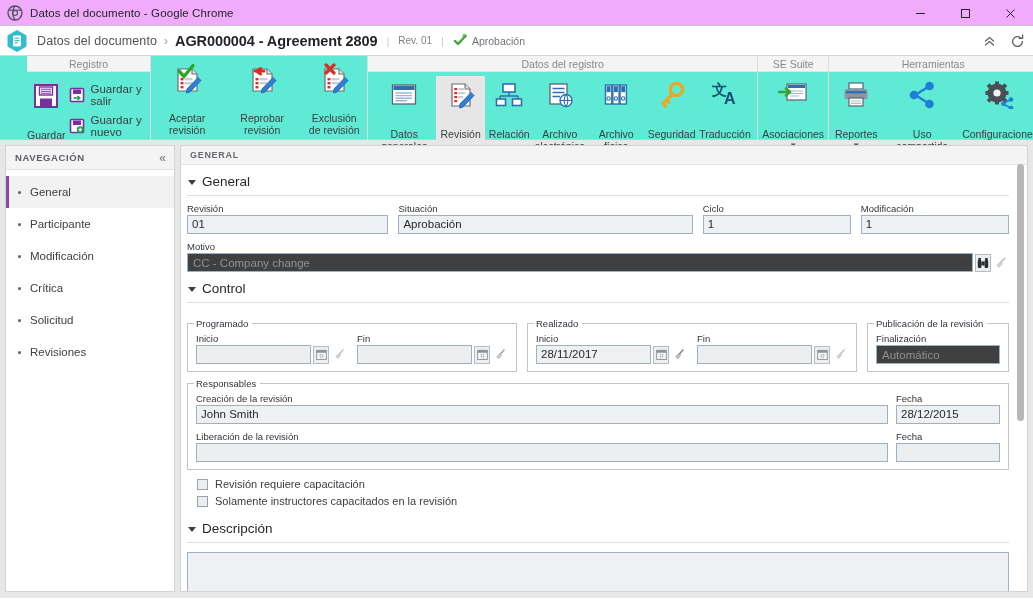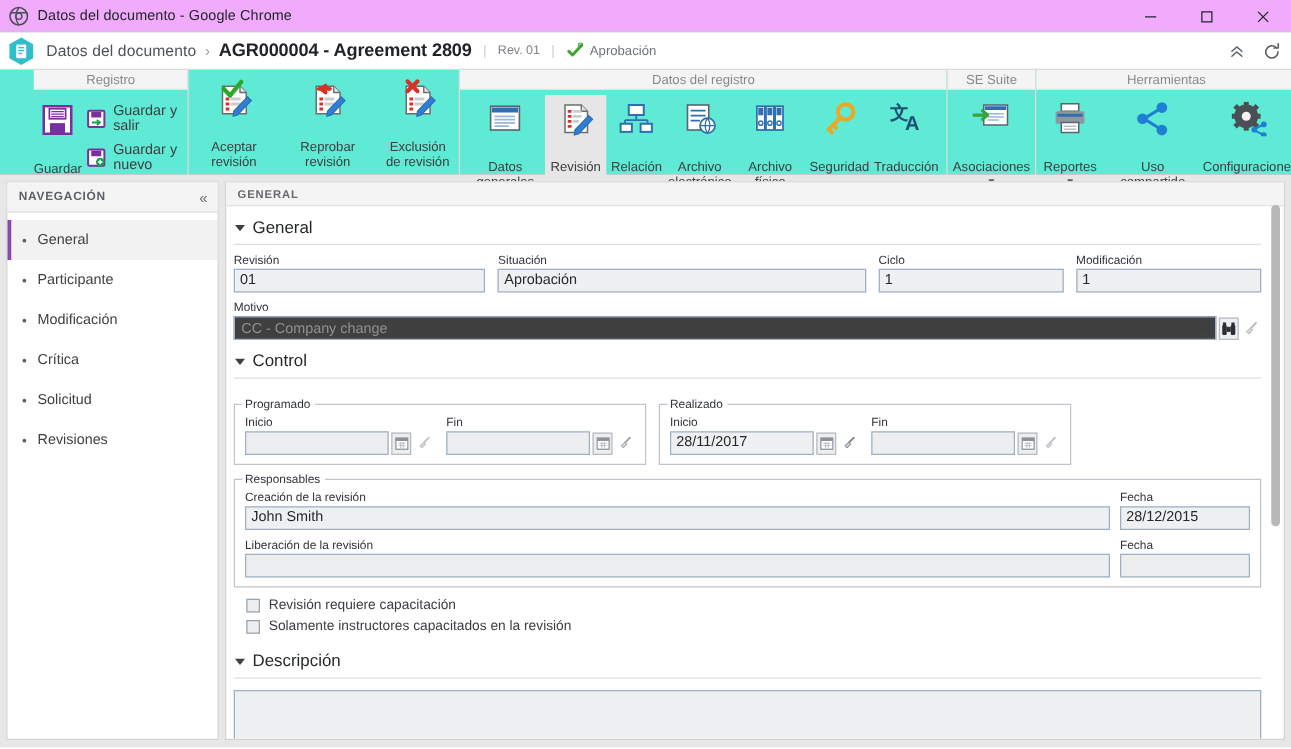--- a/index.html
+++ b/index.html
@@ -827,20 +827,34 @@
                       <path d="M9.8 1.2 L5.6 5.6" stroke="#b9bec4" stroke-width="1.6" stroke-linecap="round"></path>
                       <path d="M5.6 5 L7.2 6.8 L4 10.3 L2 8.2 z" fill="#cfd4d9" stroke="#b9bec4" stroke-width=".8"></path>
                     </svg>
                   </span>
                 </div>
               </div>
             </div>
           </div>
         </div>
 
+        <div class="fset" style="flex:1;padding-top:9px">
+          <span class="fset-legend">Publicación de la revisión</span>
+          <div class="fld">
+            <span class="flabel">Finalización</span>
+            <div class="fselect">
+              <span>Automático</span>
+              <span class="chev">
+                <svg width="9" height="6" viewBox="0 0 9 6">
+                    <path d="M1 1 L4.5 5 L8 1" stroke="#3a3d41" stroke-width="1.3" fill="none" stroke-linecap="round"></path>
+                  </svg>
+              </span>
+            </div>
+          </div>
+        </div>
       </div>
 
       <div class="fset" style="padding-top:9px;margin-top:11px">
         <span class="fset-legend">Responsables</span>
         <div style="display:flex;gap:8px">
           <div class="fld" style="flex:1">
             <span class="flabel">Creación de la revisión</span>
             <div class="finput">John Smith</div>
           </div>
           <div class="fld" style="width:104px">

